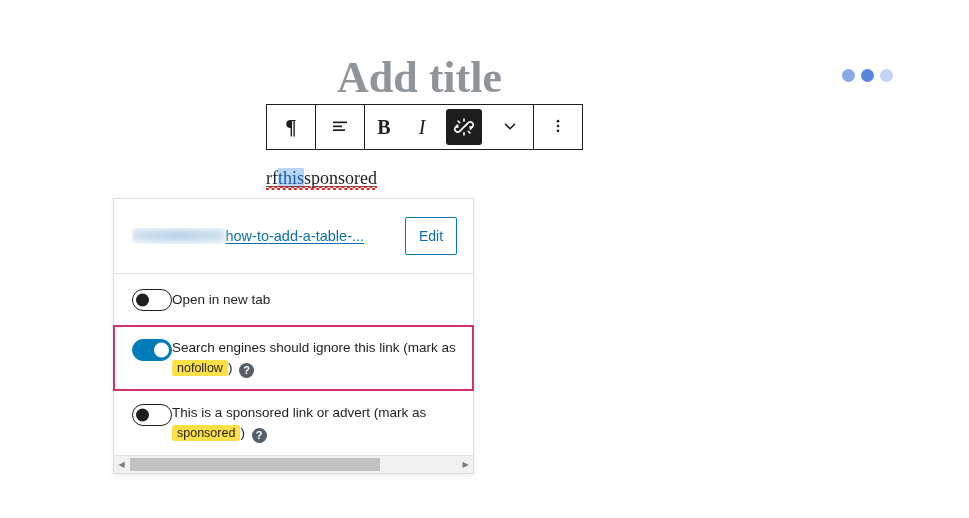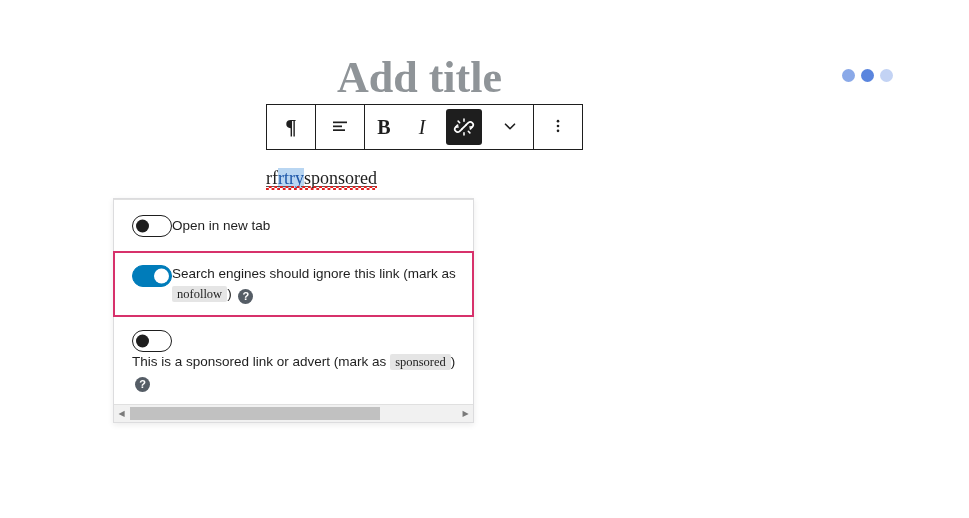--- a/index.html
+++ b/index.html
@@ -210,21 +210,21 @@
     border-top: 1px solid #e0e0e0;
   }
   .setting-row {
     display: flex;
     align-items: flex-start;
     padding: 12px 14px 12px 18px;
     border-bottom: 1px solid #e8e8e8;
     box-sizing: border-box;
     position: relative;
   }
-  .setting-row:last-child { border-bottom: 0; flex-direction: column; }
+  .setting-row:last-child { border-bottom: 0; }
   .setting-row.highlighted {
     border: 2px solid #d7316b;
     border-left: 2px solid #d7316b;
     border-right: 2px solid #d7316b;
     margin: -1px -1px 0 -1px;
     padding: 11px 13px 11px 17px;
   }
   .setting-row.row-single {
     align-items: center;
     padding-top: 14px;
@@ -270,23 +270,23 @@
     transform: translateY(-50%);
   }
 
   .setting-label {
     font-size: 13.5px;
     color: #1e1e1e;
     line-height: 1.45;
     font-family: "Liberation Sans", sans-serif;
   }
   .setting-label code {
-    font-family: Liberation Serif, serif;
+    font-family: Liberation Sans, sans-serif;
     font-size: 12.5px;
-    background: #e5e5e5;
+    background: #fde047;
     padding: 1px 5px;
     border-radius: 2px;
     color: #1e1e1e;
   }
   .help-icon {
     display: inline-flex;
     width: 15px;
     height: 15px;
     border-radius: 50%;
     background: #555d66;
@@ -405,25 +405,32 @@
         <svg width="18" height="18" viewBox="0 0 20 20" aria-hidden="true">
           <circle cx="10" cy="4.6" r="1.45" fill="#1e1e1e"></circle>
           <circle cx="10" cy="10" r="1.45" fill="#1e1e1e"></circle>
           <circle cx="10" cy="15.4" r="1.45" fill="#1e1e1e"></circle>
         </svg>
       </span>
     </button>
   </div>
 </div>
 
-<div class="para"><span>rf</span><span class="sel">rtry</span><span>sponsored</span></div>
+<div class="para"><span>rf</span><span class="sel">this</span><span>sponsored</span></div>
 <div class="squiggle"></div>
 
 <div class="link-popover">
 
+  <div class="url-row">
+    <div class="url-text">
+        <span class="url-redacted">xxxxxxxx.com/</span>
+        <span class="url-visible">how-to-add-a-table-...</span>
+      </div>
+    <button class="edit-btn">Edit</button>
+  </div>
 
   <div class="settings-list">
 
     <div class="setting-row row-single">
       <div class="toggle off">
         <span class="knob"></span>
       </div>
       <div class="setting-label">Open in new tab</div>
     </div>
 

